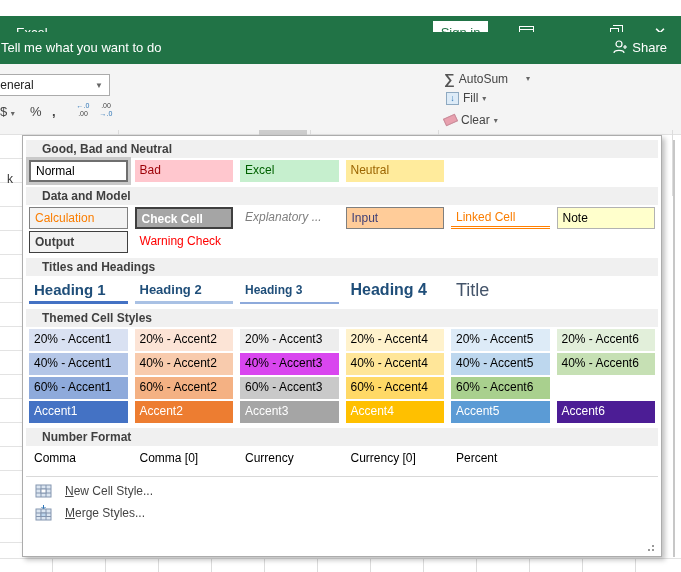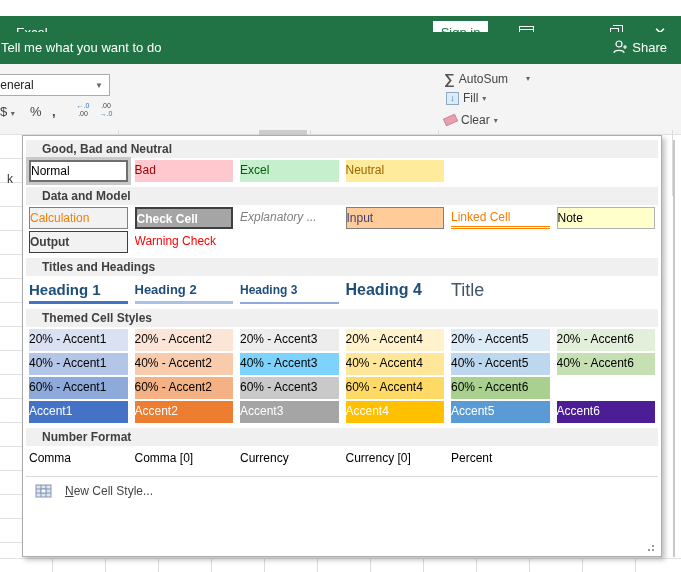--- a/index.html
+++ b/index.html
@@ -56,21 +56,21 @@
                background-image:repeating-linear-gradient(90deg, #FFFFFF 0 52px, #DCDCDC 52px 53px); }
   .ws-scroll { left:673px; top:140px; width:2px; height:417px; background:#C7C7C7; }
 
   
   .panel { left:22px; top:135px; width:640px; height:422px; background:#FFFFFF; border:1px solid #ACACAC;
            box-shadow:3px 3px 5px rgba(0,0,0,0.25); padding:2px 2px 0 2px; z-index:5; }
   .sec-header { height:18px; background:#F0F0F0; color:#3F3F3F; font-weight:bold; font-size:12px;
                 line-height:18px; padding-left:16px; margin:5px 1px 2px 1px; }
   .sec-header.first { margin-top:2px; }
   .stylegrid { display:grid; grid-template-columns:repeat(6,1fr); column-gap:7px; padding:0 4px; margin:2px 0; }
-  .stylecell { height:22px; line-height:20px; font-size:12px; color:#000; white-space:nowrap;
+  .stylecell { height:22px; line-height:20px; font-size:12px; padding-left:5px; color:#000; white-space:nowrap;
                overflow:hidden; cursor:default; }
   .stylegrid.tall .stylecell { height:26px; line-height:24px; }
   .stylecell.selected { border:2px solid #6F6F6F; outline:3px solid #C9C9C9; line-height:18px; }
   .footer-sep { height:1px; background:#D9D9D9; margin:6px 1px 3px 1px; }
   .footer-item { height:22px; display:flex; align-items:center; font-size:12px; color:#444; padding-left:9px; cursor:default; }
   .footer-item .ficon { width:18px; height:15px; margin-right:13px; display:flex; align-items:center; justify-content:center; }
   .footer-item u { text-decoration:underline; }
   .grip { position:absolute; right:7px; bottom:5px; width:2px; height:2px; background:#999;
           box-shadow:-4px 0 0 #999, 0 -4px 0 #999; }
 </style>
@@ -285,21 +285,21 @@
         <div class="stylecell" style="background: rgb(217, 225, 242);">20% - Accent1</div>
         <div class="stylecell" style="background: rgb(252, 228, 214);">20% - Accent2</div>
         <div class="stylecell" style="background: rgb(237, 237, 237);">20% - Accent3</div>
         <div class="stylecell" style="background: rgb(255, 242, 204);">20% - Accent4</div>
         <div class="stylecell" style="background: rgb(221, 235, 247);">20% - Accent5</div>
         <div class="stylecell" style="background: rgb(226, 239, 218);">20% - Accent6</div>
       </div>
       <div class="stylegrid">
         <div class="stylecell" style="background: rgb(180, 198, 231);">40% - Accent1</div>
         <div class="stylecell" style="background: rgb(248, 203, 173);">40% - Accent2</div>
-        <div class="stylecell" style="background: #7dd3fc;">40% - Accent3</div>
+        <div class="stylecell" style="background: #d946ef;">40% - Accent3</div>
         <div class="stylecell" style="background: rgb(255, 230, 153);">40% - Accent4</div>
         <div class="stylecell" style="background: rgb(189, 215, 238);">40% - Accent5</div>
         <div class="stylecell" style="background: rgb(198, 224, 180);">40% - Accent6</div>
       </div>
       <div class="stylegrid">
         <div class="stylecell" style="background: rgb(142, 170, 219);">60% - Accent1</div>
         <div class="stylecell" style="background: rgb(244, 177, 131);">60% - Accent2</div>
         <div class="stylecell" style="background: rgb(201, 201, 201);">60% - Accent3</div>
         <div class="stylecell" style="background: rgb(255, 217, 102);">60% - Accent4</div>
         <div class="stylecell" style="background: rgb(169, 208, 142);">60% - Accent6</div>
@@ -324,15 +324,26 @@
       <div class="footer-item">
         <span class="ficon">
           <svg width="17" height="14" viewBox="0 0 17 14">
             <rect x="1" y="1" width="15" height="12" fill="#DCE6F1" stroke="#8496B0"></rect>
             <path d="M1 5 H16 M1 9 H16 M6 1 V13 M11 1 V13" stroke="#8496B0"></path>
             <rect x="6" y="5" width="5" height="4" fill="#FFFFFF" stroke="#8496B0"></rect>
           </svg>
         </span>
         <span><u>N</u>ew Cell Style...</span>
       </div>
+      <div class="footer-item">
+        <span class="ficon">
+          <svg width="17" height="16" viewBox="0 0 17 16">
+            <path d="M8.5 0 V4 M6.5 2 L8.5 4 L10.5 2" stroke="#2E75B6" fill="none"></path>
+            <rect x="1" y="4" width="15" height="11" fill="#DCE6F1" stroke="#8496B0"></rect>
+            <path d="M1 8 H16 M1 11.5 H16 M6 4 V15 M11 4 V15" stroke="#8496B0"></path>
+            <rect x="6" y="8" width="5" height="3.5" fill="#BDD7EE" stroke="#8496B0"></rect>
+          </svg>
+        </span>
+        <span><u>M</u>erge Styles...</span>
+      </div>
     </div>
   <div class="grip"></div>
 </div>
 
 </body></html>

